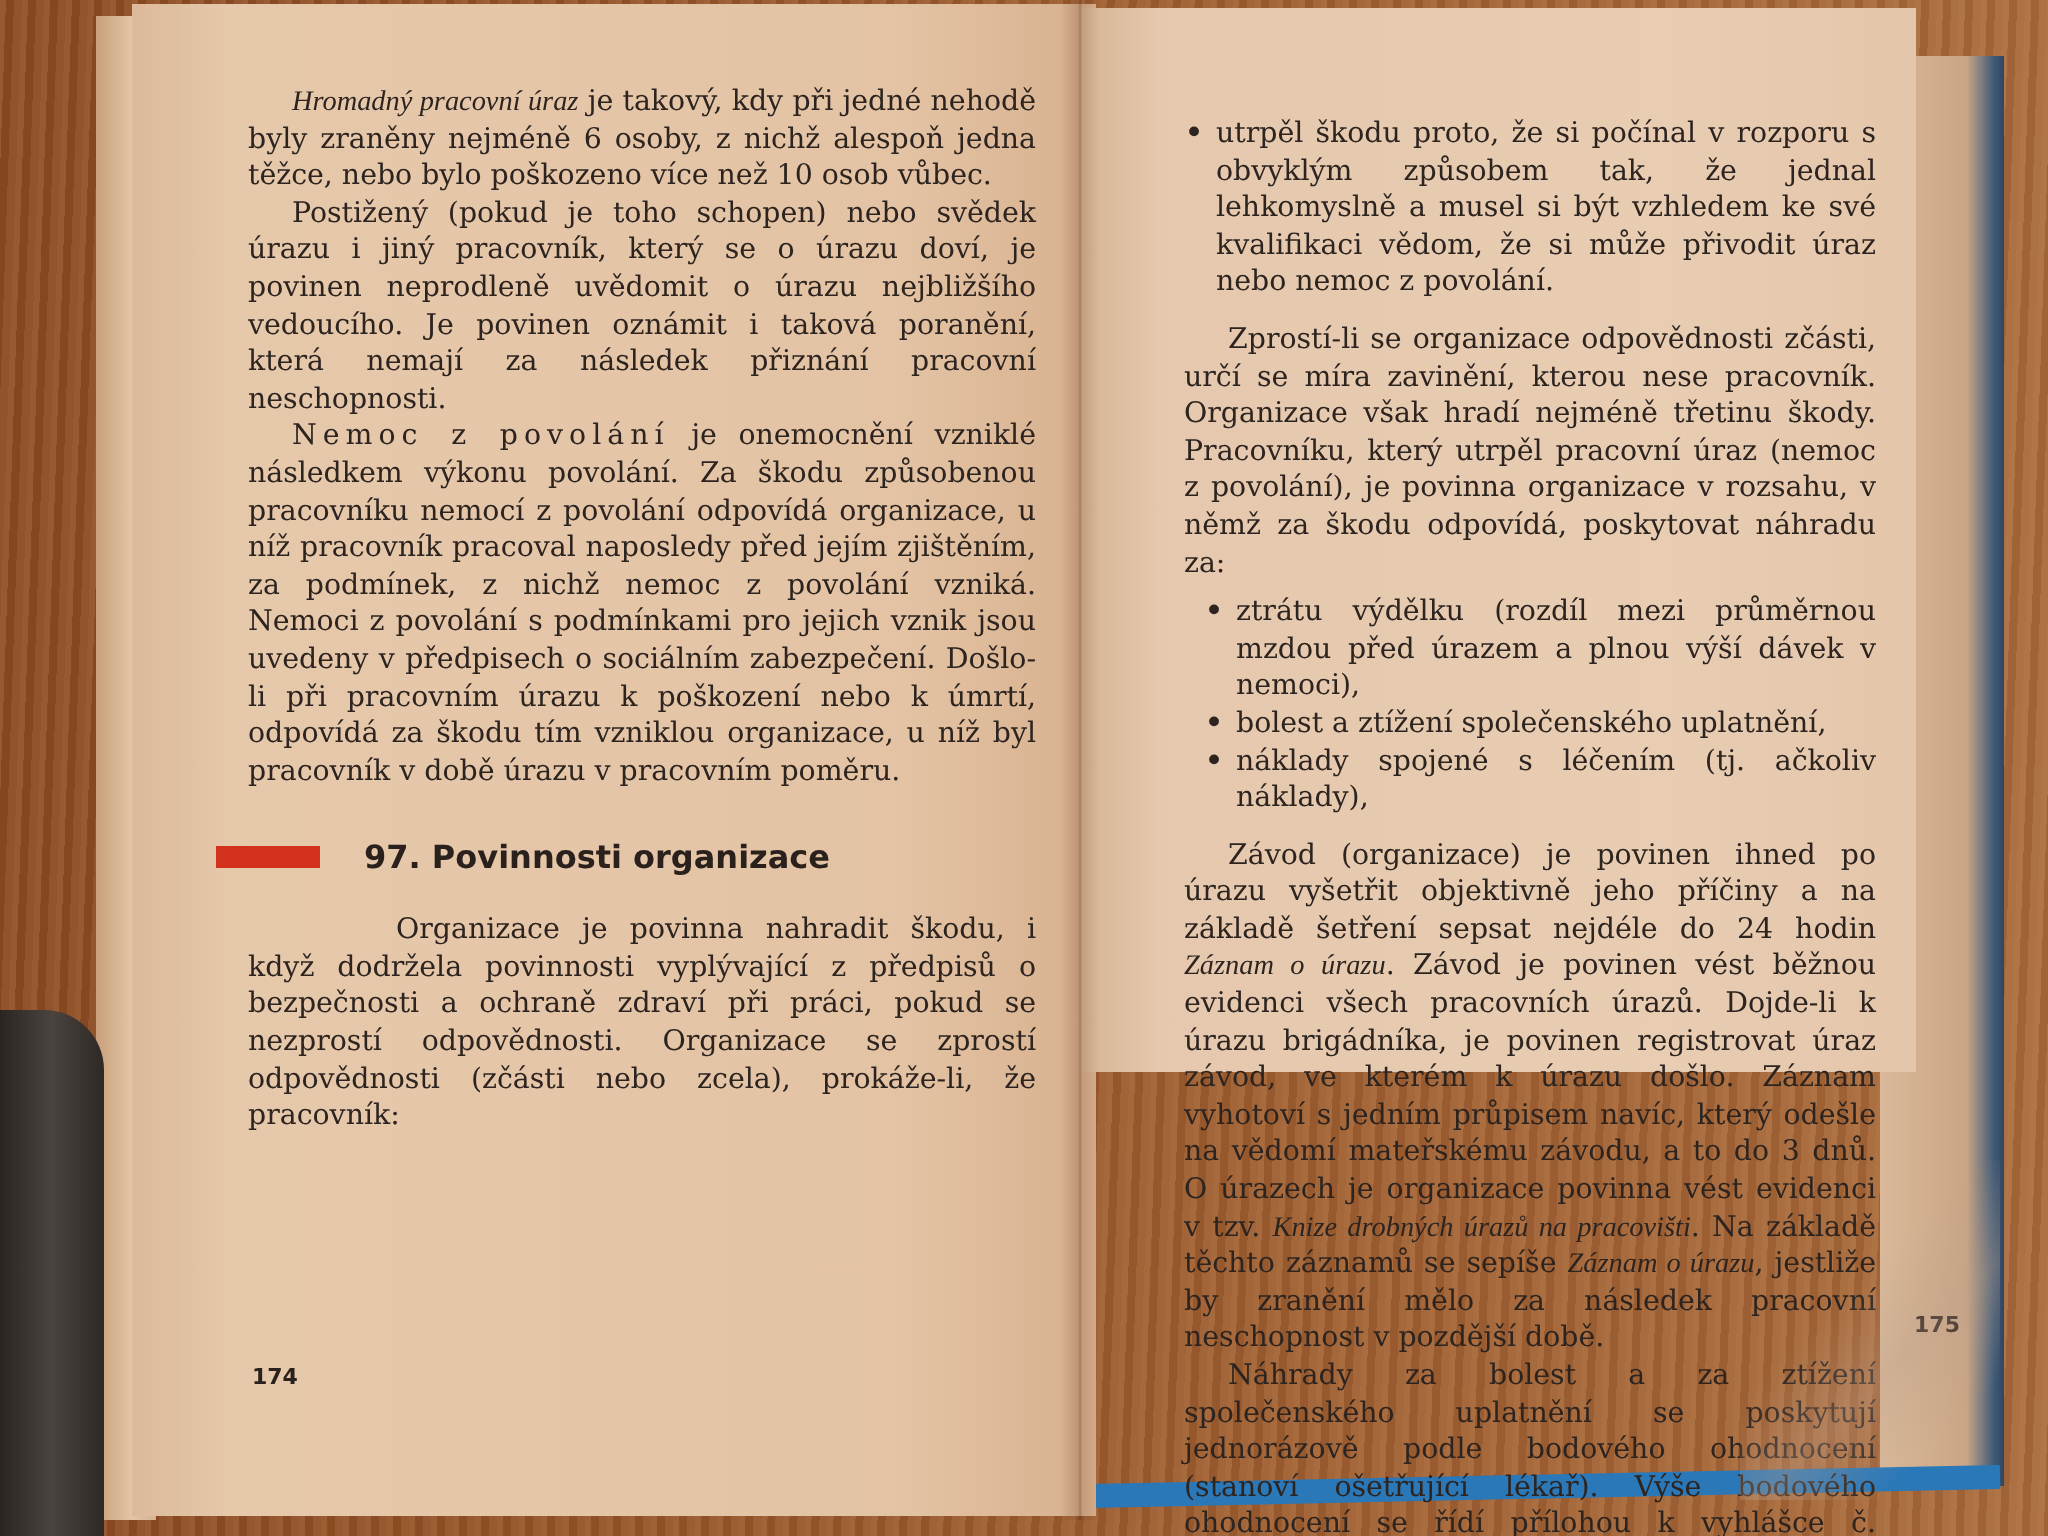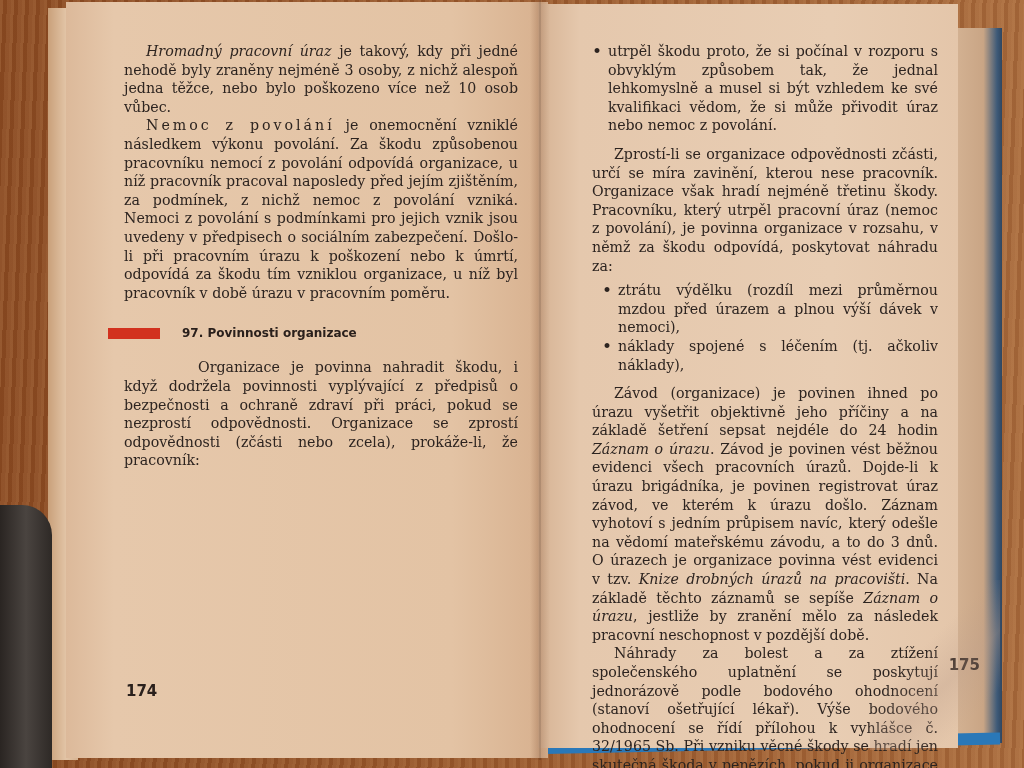--- a/index.html
+++ b/index.html
@@ -25,63 +25,64 @@
   }
   .page {
     position: absolute; color: #2d2420; box-sizing: border-box;
   }
   .page-left {
     left: 66px; top: 2px; width: 482px; height: 756px;
     background: linear-gradient(90deg, #dcb99a 0%, #e6c8ab 10%, #e3c3a4 80%, #d7b08e 100%);
     padding: 40px 30px 0 58px;
   }
   .page-right {
-    left: 538px; top: 4px; width: 420px; height: 744px;
+    left: 538px; top: 4px; width: 420px; height: 532px;
     background: linear-gradient(90deg, #d6b394 0%, #e5c8ad 10%, #e8cdb3 70%, #e4c6aa 100%);
-    padding: 34px 20px 0 54px;
+    padding: 50px 20px 0 54px;
   }
   .gutter {
     position: absolute; left: 530px; top: 0; width: 20px; height: 760px;
     background: linear-gradient(90deg, rgba(120,70,40,0.0), rgba(120,70,40,0.25) 45%, rgba(60,30,15,0.35) 50%, rgba(120,70,40,0.2) 56%, rgba(120,70,40,0.0));
   }
   .clamp {
     position: absolute; left: 0; top: 505px; width: 52px; height: 263px;
     background: linear-gradient(90deg, #2a2522, #4a4440 50%, #2e2926);
     border-radius: 0 30px 0 0;
   }
   p { margin: 0; font-size: 14.2px; line-height: 18.6px; text-align: justify; }
   p.indent { text-indent: 22px; }
-  .it { font-style: italic; }
+  .it { font-style: italic; font-family: Liberation Serif, serif; }
   .spaced { letter-spacing: 3px; }
   .gap { height: 10px; }
   .heading-row { display: flex; align-items: center; margin: 24px 0 18px -16px; }
   .red-bar { width: 52px; height: 11px; background: #d2311e; margin-right: 22px; }
-  .heading { font-family: "DejaVu Sans", sans-serif; font-weight: bold; font-size: 12px; color: #2a201c; }
+  .heading { font-family: "DejaVu Sans", sans-serif; font-weight: bold; font-size: 16px; color: #2a201c; }
   ul { list-style: none; margin: 4px 0 0 0; padding: 0; }
   li { position: relative; padding-left: 16px; font-size: 14.2px; line-height: 18.6px; text-align: justify; }
   li::before { content: "•"; position: absolute; left: 0; top: 0; font-size: 17px; }
-  .page-num { position: absolute; font-family: "DejaVu Sans", sans-serif; font-weight: bold; font-size: 15px; color: #2a201c; }
+  .page-num { position: absolute; font-family: "DejaVu Sans", sans-serif; font-weight: bold; font-size: 11px; color: #2a201c; }
   .pn-left { left: 60px; top: 680px; }
   .pn-right { right: -22px; top: 652px; }
   .shadow-diag {
     position: absolute; left: 870px; top: 580px; width: 130px; height: 170px;
     background: linear-gradient(135deg, rgba(255,255,255,0) 40%, rgba(190,160,140,0.35) 60%, rgba(255,255,255,0) 80%);
     pointer-events: none;
   }
 </style>
 </head>
 <body>
 
 <div class="book">
   <div class="stack-left"></div>
   <div class="stack-right"></div>
   <div class="cover-bottom"></div>
 
   <div class="page page-left">
-    <p class="indent"><span class="it">Hromadný pracovní úraz</span><span> je takový, kdy při jedné nehodě byly zraněny nejméně 3 osoby, z nichž alespoň jedna těžce, nebo bylo poškozeno více než 10 osob vůbec.</span></p>
+    <p class="indent"><span class="it">Hromadný pracovní úraz</span><span> je takový, kdy při jedné nehodě byly zraněny nejméně 6 osoby, z nichž alespoň jedna těžce, nebo bylo poškozeno více než 10 osob vůbec.</span></p>
+    <p class="indent">Postižený (pokud je toho schopen) nebo svědek úrazu i jiný pracovník, který se o úrazu doví, je povinen neprodleně uvědomit o úrazu nejbližšího vedoucího. Je povinen oznámit i taková poranění, která nemají za následek přiznání pracovní neschopnosti.</p>
     <p class="indent"><span class="spaced">Nemoc z povolání</span><span> je onemocnění vzniklé následkem výkonu povolání. Za škodu způsobenou pracovníku nemocí z povolání odpovídá organizace, u níž pracovník pracoval naposledy před jejím zjištěním, za podmínek, z nichž nemoc z povolání vzniká. Nemoci z povolání s podmínkami pro jejich vznik jsou uvedeny v předpisech o sociálním zabezpečení. Došlo-li při pracovním úrazu k poškození nebo k úmrtí, odpovídá za škodu tím vzniklou organizace, u níž byl pracovník v době úrazu v pracovním poměru.</span></p>
 
     <div class="heading-row">
       <div class="red-bar"></div>
       <div class="heading">97. Povinnosti organizace</div>
     </div>
 
     <p style="text-indent:74px">Organizace je povinna nahradit škodu, i když dodržela povinnosti vyplývající z předpisů o bezpečnosti a ochraně zdraví při práci, pokud se nezprostí odpovědnosti. Organizace se zprostí odpovědnosti (zčásti nebo zcela), prokáže-li, že pracovník:</p>
     <ul>
     </ul>
@@ -89,20 +90,21 @@
   </div>
 
   <div class="page page-right">
     <ul style="margin-left:0">
       <li>utrpěl škodu proto, že si počínal v rozporu s obvyklým způsobem tak, že jednal lehkomyslně a musel si být vzhledem ke své kvalifikaci vědom, že si může přivodit úraz nebo nemoc z povolání.</li>
     </ul>
     <div class="gap"></div>
     <p class="indent">Zprostí-li se organizace odpovědnosti zčásti, určí se míra zavinění, kterou nese pracovník. Organizace však hradí nejméně třetinu škody. Pracovníku, který utrpěl pracovní úraz (nemoc z povolání), je povinna organizace v rozsahu, v němž za škodu odpovídá, poskytovat náhradu za:</p>
     <ul style="margin:6px 0 0 10px">
       <li>ztrátu výdělku (rozdíl mezi průměrnou mzdou před úrazem a plnou výší dávek v nemoci),</li>
+      <li>bolest a ztížení společenského uplatnění,</li>
       <li>náklady spojené s léčením (tj. ačkoliv náklady),</li>
     </ul>
     <div class="gap"></div>
     <p class="indent"><span>Závod (organizace) je povinen ihned po úrazu vyšetřit objektivně jeho příčiny a na základě šetření sepsat nejdéle do 24 hodin </span><span class="it">Záznam o úrazu</span><span>. Závod je povinen vést běžnou evidenci všech pracovních úrazů. Dojde-li k úrazu brigádníka, je povinen registrovat úraz závod, ve kterém k úrazu došlo. Záznam vyhotoví s jedním průpisem navíc, který odešle na vědomí mateřskému závodu, a to do 3 dnů. O úrazech je organizace povinna vést evidenci v tzv. </span><span class="it">Knize drobných úrazů na pracovišti</span><span>. Na základě těchto záznamů se sepíše </span><span class="it">Záznam o úrazu</span><span>, jestliže by zranění mělo za následek pracovní neschopnost v pozdější době.</span></p>
     <p class="indent">Náhrady za bolest a za ztížení společenského uplatnění se poskytují jednorázově podle bodového ohodnocení (stanoví ošetřující lékař). Výše bodového ohodnocení se řídí přílohou k vyhlášce č. 32/1965 Sb. Při vzniku věcné škody se hradí jen skutečná škoda v penězích, pokud ji organizace neodčiní uvedením</p>
     <div class="page-num pn-right">175</div>
   </div>
 
   <div class="gutter"></div>
   <div class="shadow-diag"></div>

